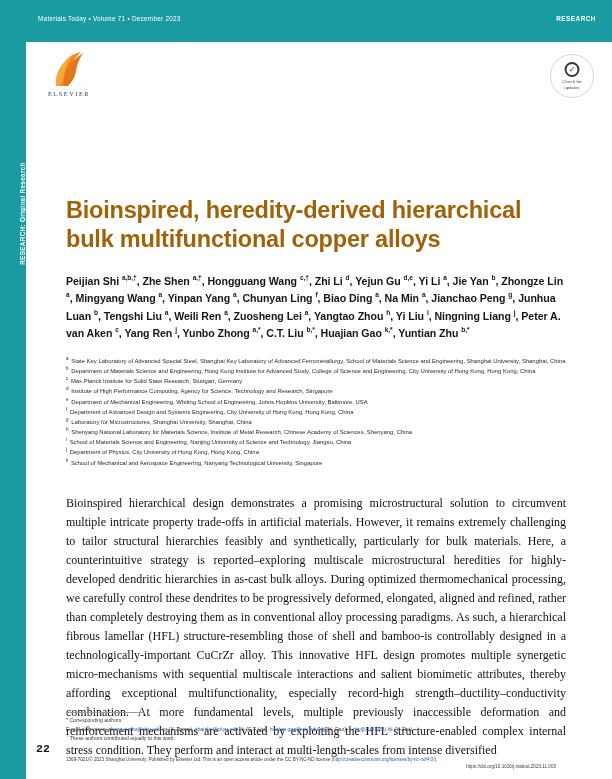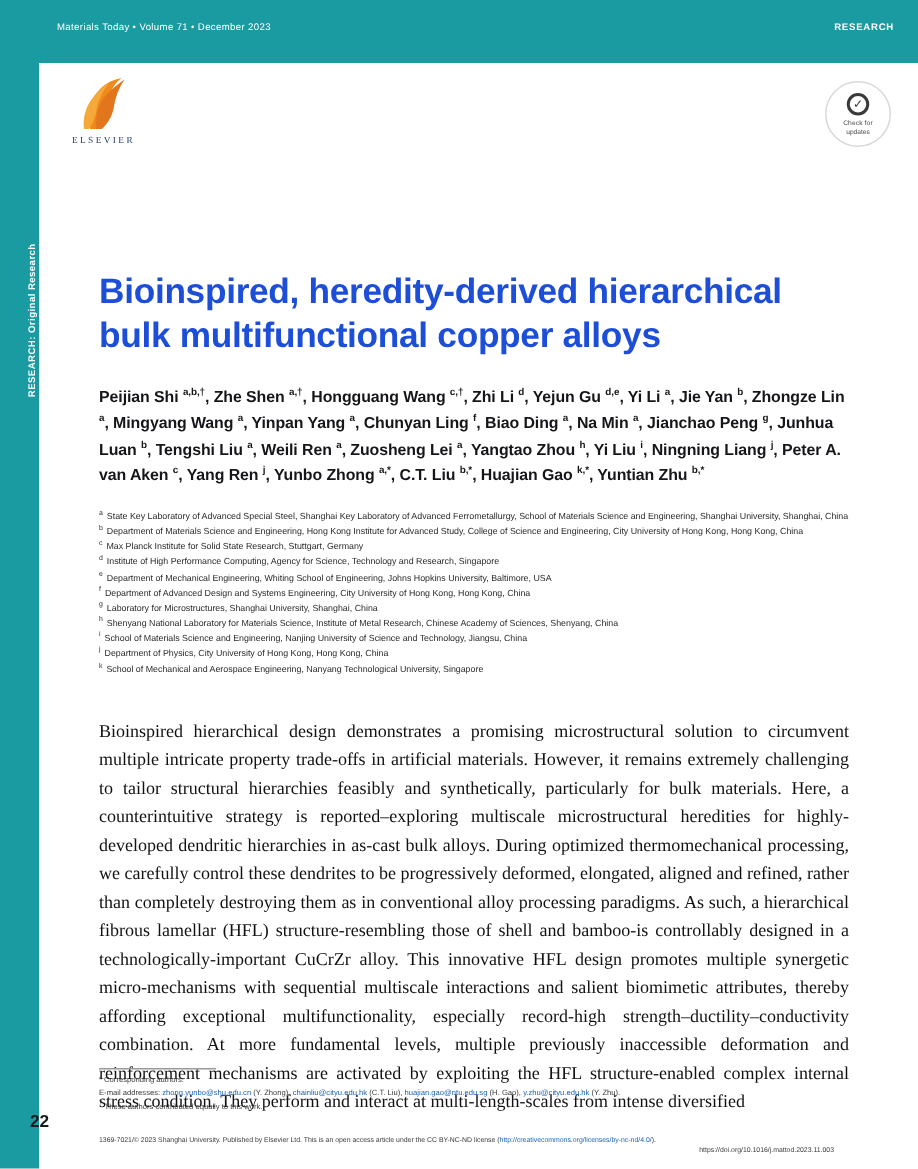--- a/index.html
+++ b/index.html
@@ -129,24 +129,24 @@
   .content {
     position: absolute;
     left: 66px; top: 180px;
     width: 516px;
   }
 
   .title {
     font-family: "Liberation Sans", sans-serif;
     font-size: 23.5px;
     font-weight: bold;
-    color: #1d4ed8;
+    color: #a16207;
     line-height: 1.22;
     letter-spacing: -0.2px;
-    margin: 0 0 20px 0;
+    margin: 16px 0 20px 0;
     max-width: 470px;
   }
 
   .authors {
     font-size: 10.6px;
     font-weight: bold;
     color: #16161a;
     line-height: 1.62;
     letter-spacing: -0.05px;
     margin-bottom: 14px;
@@ -195,24 +195,25 @@
   .footnotes .rule {
     width: 78px; height: 1px;
     background: #9a9a9a;
     margin-bottom: 3px;
   }
   .footnotes sup { font-size: 4.2px; vertical-align: super; line-height: 0; }
   .footnotes a { color: #1a62b5; text-decoration: none; }
 
   .pagenum {
     position: absolute;
-    left: 20px; top: 742px;
+    left: 36px; top: 742px;
     font-size: 11.5px;
     font-weight: bold;
     color: #1a1a1a;
+    font-family: Liberation Mono, monospace;
   }
 
   .bottomline {
     position: absolute;
     left: 66px; top: 756px;
     width: 490px;
     font-size: 4.6px;
     color: #3a3a3a;
     line-height: 1.6;
   }

